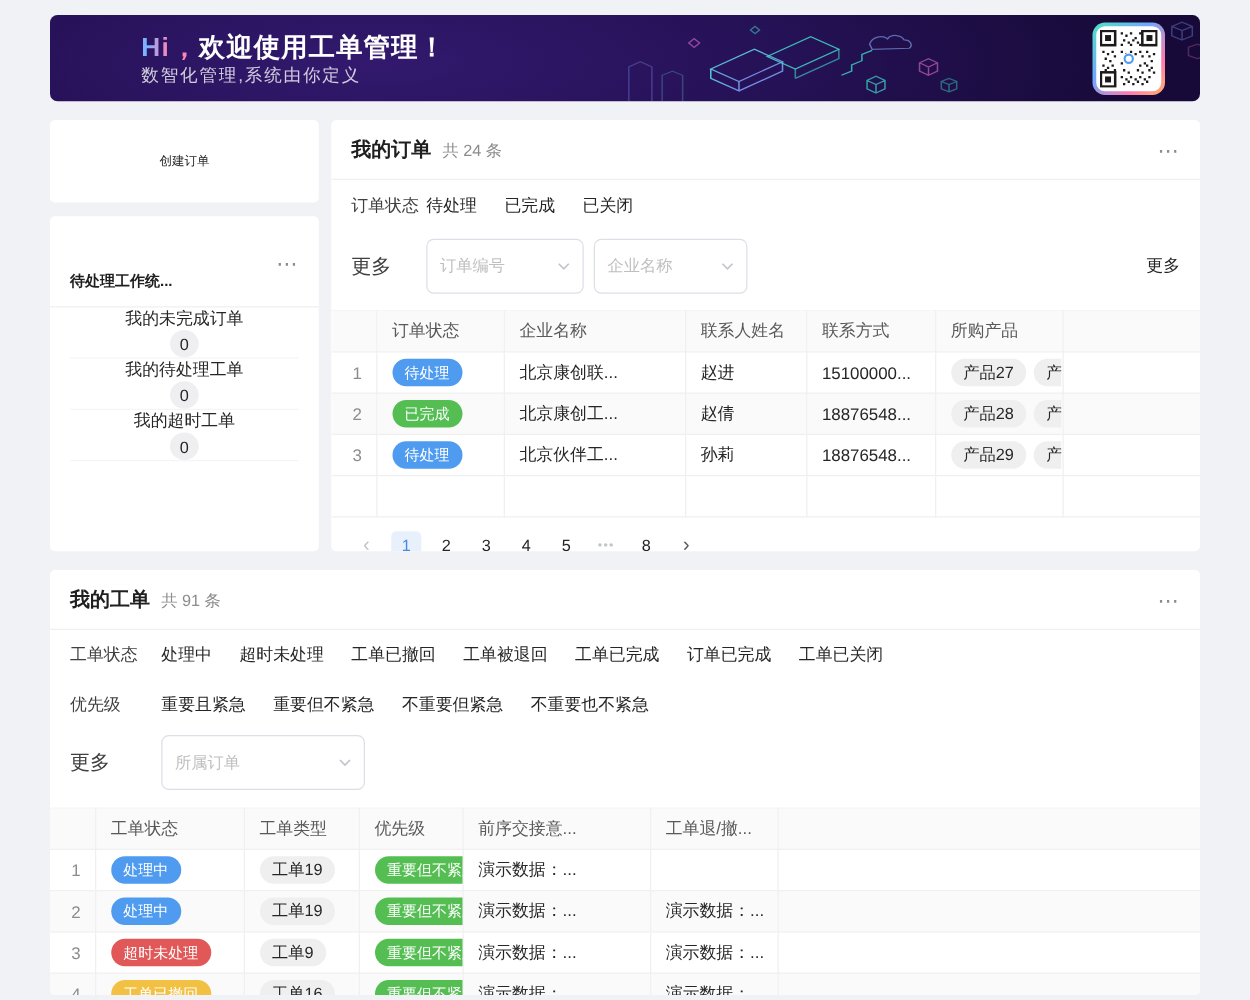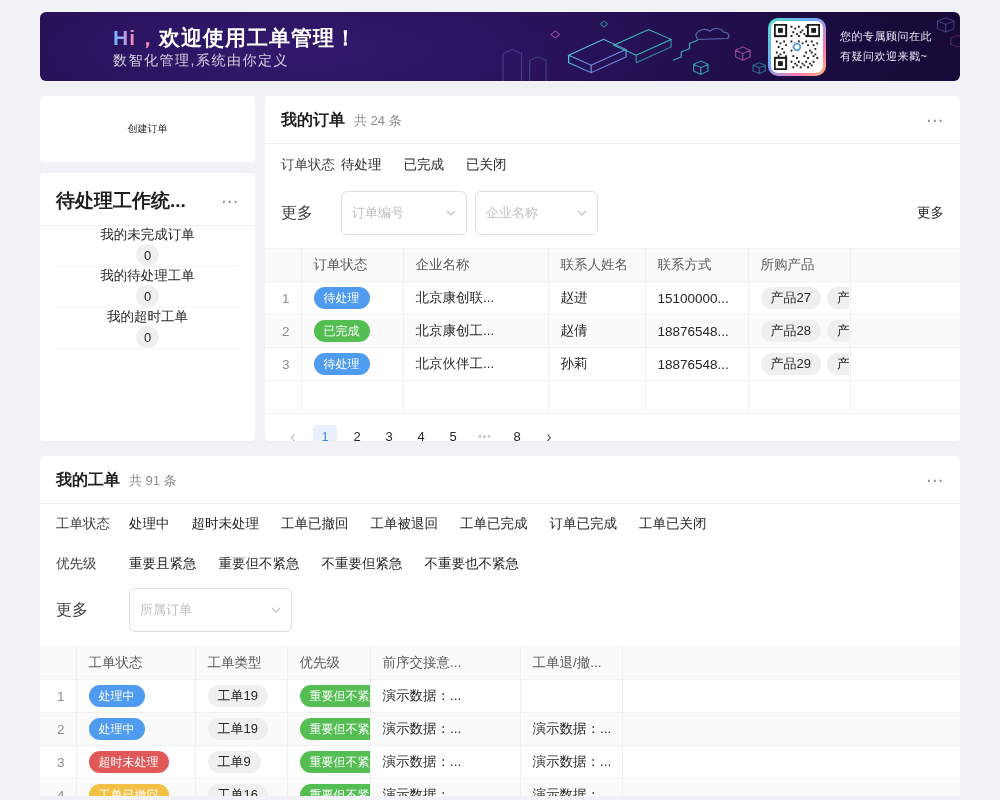--- a/index.html
+++ b/index.html
@@ -25,21 +25,21 @@
   .qr-caption { font-size:11px; color:#e9e6f7; line-height:1.75; letter-spacing:.5px; }
 
   
   .content-row { display:flex; gap:10px; }
   .left-col { width:215px; flex:0 0 215px; }
   .card { background:#fff; border-radius:4px; }
   .create-card { height:66px; display:flex; align-items:center; justify-content:center;
     font-size:10px; cursor:pointer; margin-bottom:11px; }
   .stats-card { height:268px; }
   .stats-head { display:flex; align-items:center; justify-content:space-between; padding:15px 16px 11px; }
-  .stats-title { font-size:19px; font-weight:bold; color:#1f1f1f; }
+  .stats-title { font-size:12px; font-weight:bold; color:#1f1f1f;margin-top:29px; }
   .more-dots { color:#8c8c8c; font-size:17px; line-height:1; cursor:pointer; letter-spacing:1px;}
   .divider { border-bottom:1px solid #f0f0f0; }
   .stat-item { height:41px; margin:0 16px; display:flex; align-items:center; justify-content:space-between;
     border-bottom:1px solid #f5f5f5; font-size:13.5px; cursor:pointer;flex-direction:column; }
   .count-badge { width:23px; height:23px; border-radius:50%; background:#efeff1;
     display:flex; align-items:center; justify-content:center; font-size:13px; color:#262626; }
 
   .orders-card { flex:1; height:345px; overflow:hidden; }
   .tickets-card { margin-top:15px; height:340px; overflow:hidden; }
   .card-head { display:flex; align-items:center; padding:14px 16px 12px; }
@@ -142,24 +142,20 @@
                 <rect x="20.2" y="2.2" width="2.6" height="2.6"></rect>
               <rect x="0.4" y="18.4" width="6.2" height="6.2" fill="none" stroke="#1a1a1a" stroke-width="1.1"></rect>
                 <rect x="2.2" y="20.2" width="2.6" height="2.6"></rect>
               <path d="M9,1h1v1h-1z M11,2h1v1h-1z M13,1h1v1h-1z M15,3h1v1h-1z M17,1h1v1h-1z M10,4h1v1h-1z M12,5h1v1h-1z M14,4h1v1h-1z M16,5h1v1h-1z M9,6h1v1h-1z M13,6h1v1h-1z M17,6h1v1h-1z M1,9h1v1h-1z M3,10h1v1h-1z M5,9h1v1h-1z M2,12h1v1h-1z M4,13h1v1h-1z M6,11h1v1h-1z M1,15h1v1h-1z M3,16h1v1h-1z M5,15h1v1h-1z M2,17h1v1h-1z M6,17h1v1h-1z M9,9h1v1h-1z M11,10h1v1h-1z M13,9h1v1h-1z M15,10h1v1h-1z M17,9h1v1h-1z M10,12h1v1h-1z M18,11h1v1h-1z M9,14h1v1h-1z M17,15h1v1h-1z M19,14h1v1h-1z M10,17h1v1h-1z M12,18h1v1h-1z M16,17h1v1h-1z M18,18h1v1h-1z M9,20h1v1h-1z M11,21h1v1h-1z M13,20h1v1h-1z M15,21h1v1h-1z M17,20h1v1h-1z M19,21h1v1h-1z M21,20h1v1h-1z M10,23h1v1h-1z M12,22h1v1h-1z M14,23h1v1h-1z M16,22h1v1h-1z M18,23h1v1h-1z M20,22h1v1h-1z M20,9h1v1h-1z M21,11h1v1h-1z M22,13h1v1h-1z M23,10h1v1h-1z M20,15h1v1h-1z M22,16h1v1h-1z M23,18h1v1h-1z M21,17h1v1h-1z"></path>
             </g>
             <circle cx="12.5" cy="12.5" r="2.6" fill="#ffffff"></circle>
             <circle cx="12.5" cy="12.5" r="1.8" fill="none" stroke="#4d9bf0" stroke-width="0.9"></circle>
           </svg>
         </div>
       </div>
-      <div class="qr-caption">
-        <div>您的专属顾问在此</div>
-        <div>有疑问欢迎来戳~</div>
-      </div>
     </div>
   </div>
 
   <div class="content-row">
     <div class="left-col">
       <div class="card create-card">
         <span>创建订单</span>
       </div>
       <div class="card stats-card">
         <div class="stats-head">

